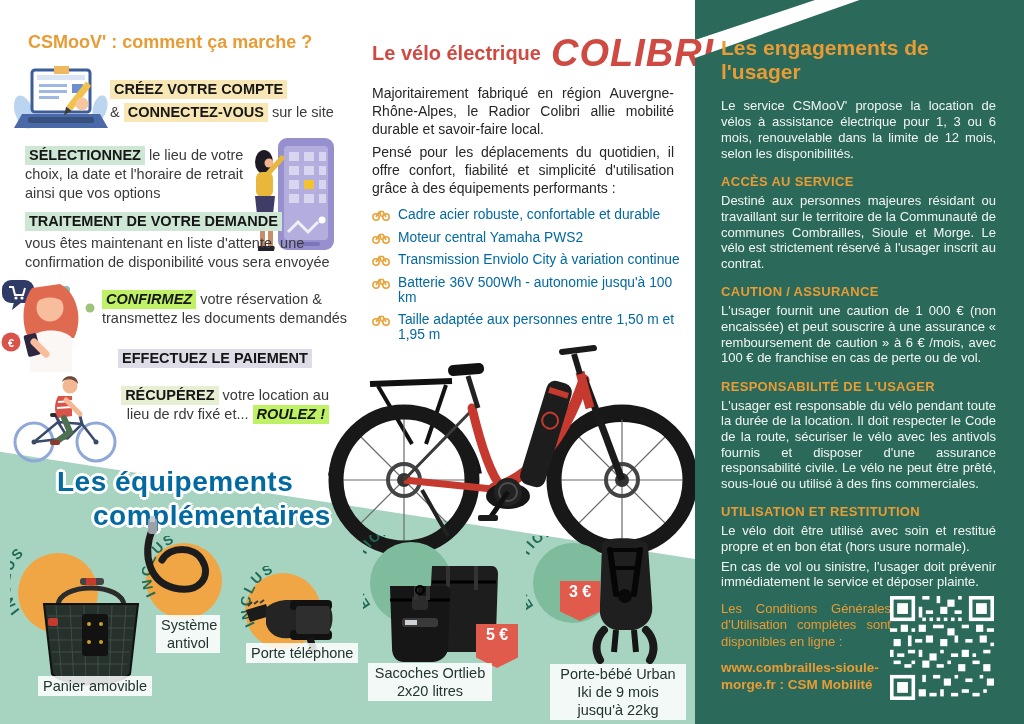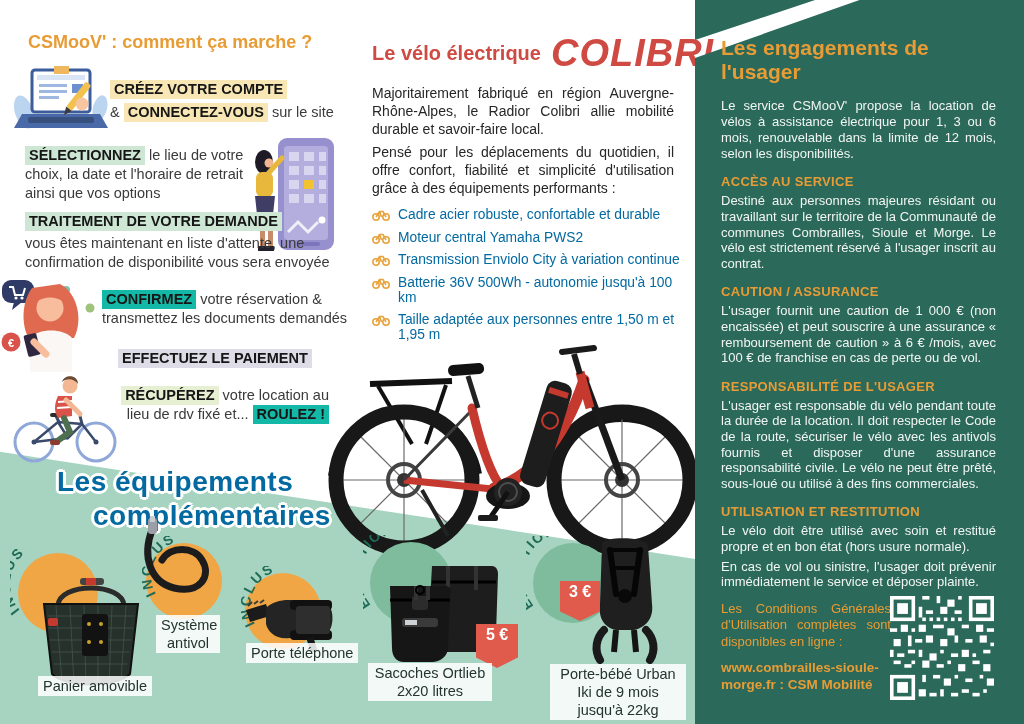--- a/index.html
+++ b/index.html
@@ -17,21 +17,21 @@
   .page{position:relative;width:1024px;height:724px;background:#fff;overflow:hidden;
         font-family:"Liberation Sans",sans-serif;color:var(--text-dark);}
   .abs{position:absolute;}
 
   
   .left-title{left:28px;top:32px;font-size:18px;font-weight:bold;color:var(--accent-orange);}
   .step{font-size:14.5px;line-height:1.3;color:#3A3A3A;}
   .hl{font-weight:bold;color:#161616;padding:0 4px;display:inline-block;}
   .hl-yellow{background:#F8E7B4;}
   .hl-green{background:#CDE7D4;}
-  .hl-pink{background:#14b8a6;}
+  .hl-pink{background:#bef264;font-style:italic;}
   .hl-lav{background:#DDDCE7;}
   .hl-lime{background:#E6EFD2;}
   .step1{left:110px;top:80px;width:240px;}
   .step1 .l2{margin-top:4px;}
   .step2{left:25px;top:146px;width:238px;}
   .step3{left:25px;top:212px;width:330px;}
   .step3 .body{margin-top:3px;}
   .step4{left:102px;top:290px;width:245px;}
   .step5{left:118px;top:349px;}
   .step6{left:114px;top:386px;width:215px;text-align:right;}

